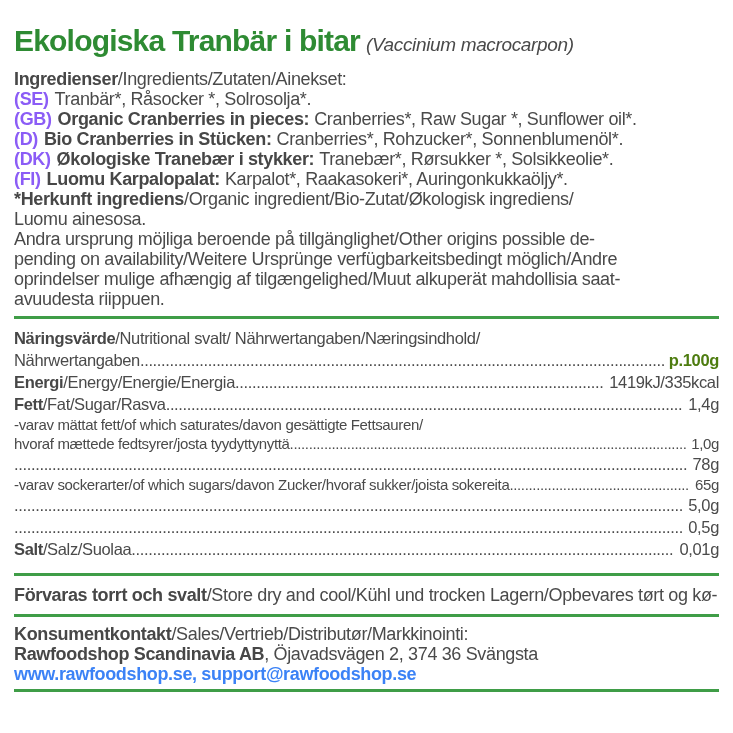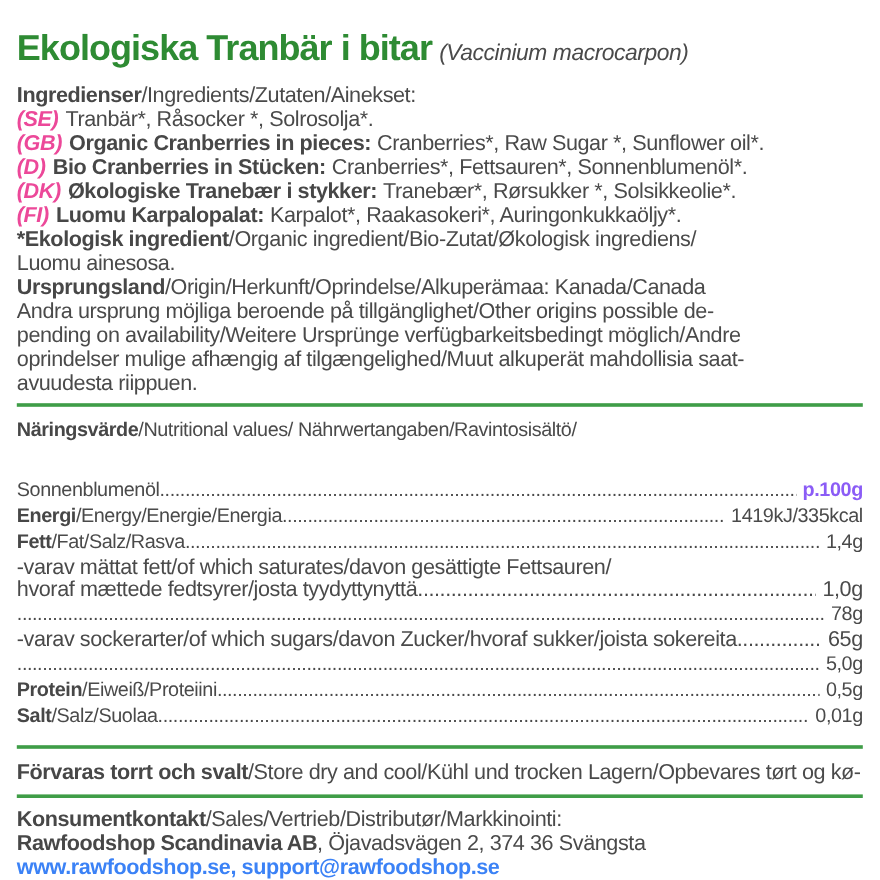--- a/index.html
+++ b/index.html
@@ -12,87 +12,86 @@
     letter-spacing:-0.35px;
     overflow:hidden;
   }
   .title-row{white-space:nowrap;margin:0 0 11px 0;}
   .title{
     color:#2e8b33;font-size:30px;font-weight:700;letter-spacing:-0.8px;
   }
   .latin{font-size:19px;font-style:italic;color:#4a4a4a;margin-left:6px;}
   p.line{margin:0;line-height:20px;font-size:18px;white-space:nowrap;}
   b{font-weight:700;color:#474747;}
-  .code{color:#ec4899;font-weight:700;margin-right:6px;font-style:italic;}
+  .code{color:#8b5cf6;font-weight:700;margin-right:6px;}
   .sp{margin-right:5px;}
   .rule{height:3px;background:#3f9d47;border:none;margin:0;}
   .rule1{margin-top:7px;}
   .rule2{margin-top:13px;}
   .rule3{margin-top:9px;}
   .rule4{margin-top:5px;}
   .nutrition{margin-top:8px;}
   .nrow{display:flex;align-items:baseline;line-height:22px;font-size:16.5px;}
   .nrow .nlabel{white-space:nowrap;}
   .nrow .dots{flex:1 1 auto;overflow:hidden;white-space:nowrap;color:#4a4a4a;}
   .nrow .dots::after{content:"......................................................................................................................................................................................................";}
   .nrow .nvalue{white-space:nowrap;padding-left:5px;text-align:right;}
-  .nrow.small,.pre-line{font-size:18px;line-height:19px;}
+  .nrow.small,.pre-line{font-size:15px;line-height:19px;}
   .pre-line{margin:0;white-space:nowrap;}
-  .bold-val{font-weight:700;color:#8b5cf6;margin-top:28px;}
+  .bold-val{font-weight:700;color:#4d7c0f;}
   .storage{margin-top:9px;}
   .contact{text-align:left;margin-top:7px;}
   .contact p.line{white-space:nowrap;line-height:20px;}
   .contact .c3{font-weight:700;color:#3b82f6;}
 </style>
 </head>
 <body>
 
 <div class="sheet">
 
   <div class="title-row">
     <span class="title">Ekologiska Tranbär i bitar</span><span class="latin">(Vaccinium macrocarpon)</span>
   </div>
 
   <section>
     <p class="line"><b>Ingredienser</b><span>/Ingredients/Zutaten/Ainekset:</span></p>
 
     <p class="line"><b class="code">(SE)</b><span>Tranbär*, Råsocker *, Solrosolja*.</span></p>
     <p class="line"><b class="code">(GB)</b><b class="sp">Organic Cranberries in pieces:</b><span>Cranberries*, Raw Sugar *, Sunflower oil*.</span></p>
-    <p class="line"><b class="code">(D)</b><b class="sp">Bio Cranberries in Stücken:</b><span>Cranberries*, Fettsauren*, Sonnenblumenöl*.</span></p>
+    <p class="line"><b class="code">(D)</b><b class="sp">Bio Cranberries in Stücken:</b><span>Cranberries*, Rohzucker*, Sonnenblumenöl*.</span></p>
     <p class="line"><b class="code">(DK)</b><b class="sp">Økologiske Tranebær i stykker:</b><span>Tranebær*, Rørsukker *, Solsikkeolie*.</span></p>
     <p class="line"><b class="code">(FI)</b><b class="sp">Luomu Karpalopalat:</b><span>Karpalot*, Raakasokeri*, Auringonkukkaöljy*.</span></p>
 
-    <p class="line"><b>*Ekologisk ingredient</b><span>/Organic ingredient/Bio-Zutat/Økologisk ingrediens/</span></p>
+    <p class="line"><b>*Herkunft ingrediens</b><span>/Organic ingredient/Bio-Zutat/Økologisk ingrediens/</span></p>
     <p class="line">Luomu ainesosa.</p>
 
-    <p class="line"><b>Ursprungsland</b><span>/Origin/Herkunft/Oprindelse/Alkuperämaa: Kanada/Canada</span></p>
     <p class="line">Andra ursprung möjliga beroende på tillgänglighet/Other origins possible de-</p>
     <p class="line">pending on availability/Weitere Ursprünge verfügbarkeitsbedingt möglich/Andre</p>
     <p class="line">oprindelser mulige afhængig af tilgængelighed/Muut alkuperät mahdollisia saat-</p>
     <p class="line">avuudesta riippuen.</p>
   </section>
 
   <div class="rule rule1"></div>
 
   <section class="nutrition">
     <div class="nrow">
-      <span class="nlabel"><b>Näringsvärde</b><span>/Nutritional values/ Nährwertangaben/Ravintosisältö/</span></span>
+      <span class="nlabel"><b>Näringsvärde</b><span>/Nutritional svalt/ Nährwertangaben/Næringsindhold/</span></span>
     </div>
     <div class="nrow">
-      <span class="nlabel">Sonnenblumenöl</span>
+      <span class="nlabel">Nährwertangaben</span>
       <span class="dots"></span>
       <span class="nvalue bold-val">p.100g</span>
     </div>
     <div class="nrow">
       <span class="nlabel"><b>Energi</b><span>/Energy/Energie/Energia</span></span>
       <span class="dots"></span>
       <span class="nvalue">1419kJ/335kcal</span>
     </div>
     <div class="nrow">
-      <span class="nlabel"><b>Fett</b><span>/Fat/Salz/Rasva</span></span>
+      <span class="nlabel"><b>Fett</b><span>/Fat/Sugar/Rasva</span></span>
       <span class="dots"></span>
       <span class="nvalue">1,4g</span>
     </div>
     <p class="pre-line">-varav mättat fett/of which saturates/davon gesättigte Fettsauren/</p>
     <div class="nrow small">
       <span class="nlabel">hvoraf mættede fedtsyrer/josta tyydyttynyttä</span>
       <span class="dots"></span>
       <span class="nvalue">1,0g</span>
     </div>
     <div class="nrow">
@@ -102,21 +101,20 @@
     <div class="nrow small">
       <span class="nlabel">-varav sockerarter/of which sugars/davon Zucker/hvoraf sukker/joista sokereita</span>
       <span class="dots"></span>
       <span class="nvalue">65g</span>
     </div>
     <div class="nrow">
       <span class="dots"></span>
       <span class="nvalue">5,0g</span>
     </div>
     <div class="nrow">
-      <span class="nlabel"><b>Protein</b><span>/Eiweiß/Proteiini</span></span>
       <span class="dots"></span>
       <span class="nvalue">0,5g</span>
     </div>
     <div class="nrow">
       <span class="nlabel"><b>Salt</b><span>/Salz/Suolaa</span></span>
       <span class="dots"></span>
       <span class="nvalue">0,01g</span>
     </div>
   </section>
 

